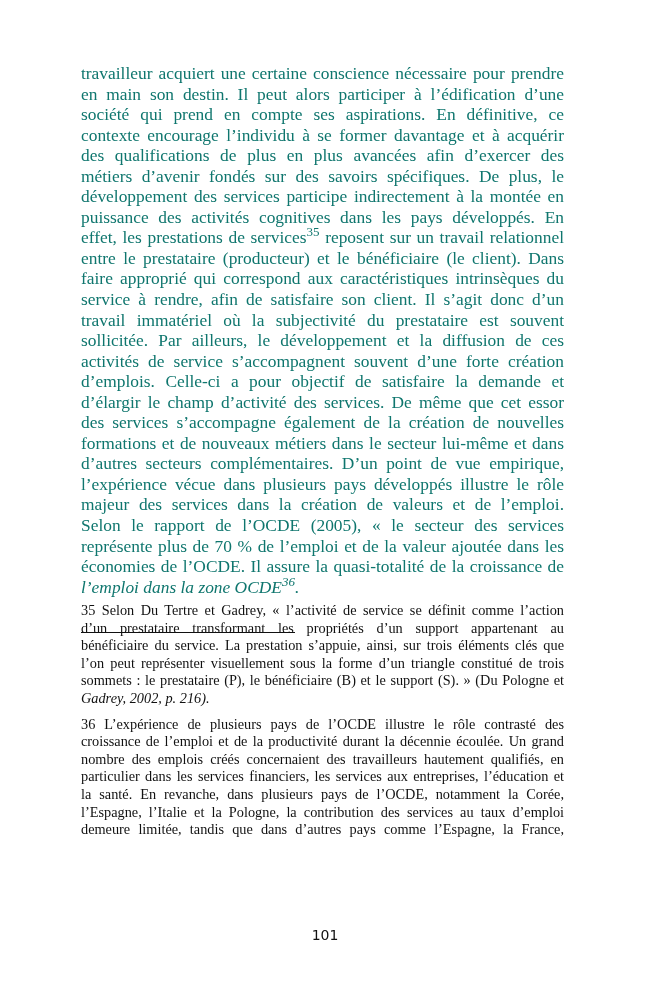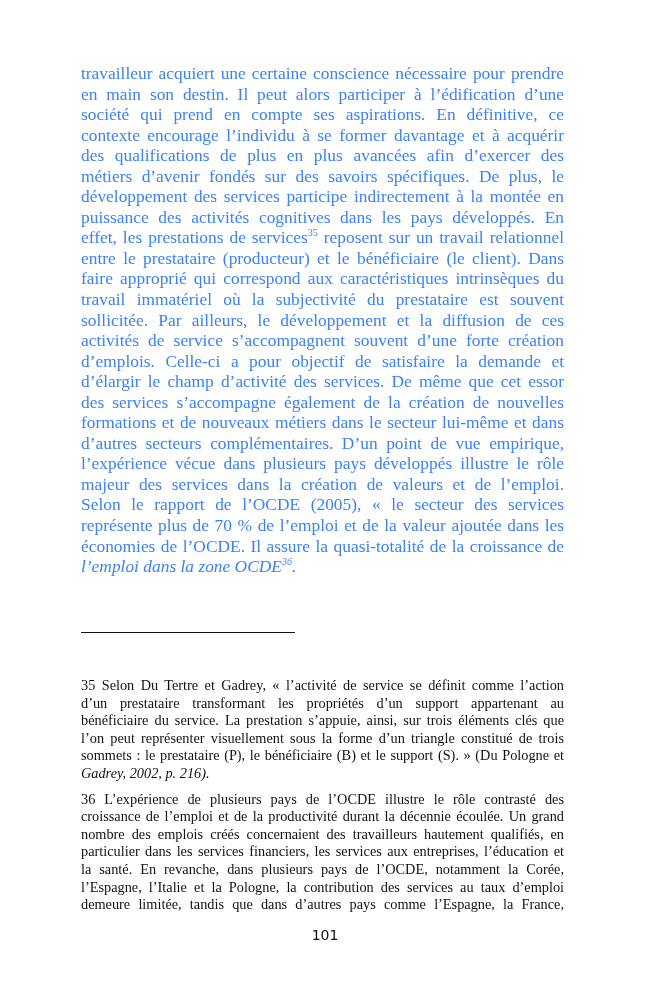--- a/index.html
+++ b/index.html
@@ -1,28 +1,28 @@
 <!DOCTYPE html>
 <html><head>
 <meta charset="utf-8">
 <style>
   html, body { margin: 0; padding: 0; background: #ffffff; }
   body { width: 650px; height: 1007px; position: relative; overflow: hidden; }
   .page { position: absolute; left: 0; top: 0; width: 650px; height: 1007px; background: #fff; }
   .body-text {
     position: absolute; left: 81px; top: 63px; width: 483px;
     font-family: "Liberation Serif", serif; font-size: 17.4px; line-height: 20.55px;
-    color: #3b82f6; text-align: justify;
+    color: #0f766e; text-align: justify;
   }
   .line { display: block; height: 20.55px; white-space: nowrap; text-align: justify; text-align-last: justify; }
   .line.last { text-align-last: left; font-style: italic; }
-  sup { font-size: 10px; line-height: 0; vertical-align: 7px; }
+  sup { font-size: 13px; line-height: 0; vertical-align: 7px; }
   .rule { position: absolute; left: 81px; top: 632px; width: 214px; height: 1px; background: #111; }
   .footnotes {
-    position: absolute; left: 81px; top: 677px; width: 483px;
+    position: absolute; left: 81px; top: 602px; width: 483px;
     font-family: "Liberation Serif", serif; font-size: 14.3px; line-height: 17.6px; color: #111;
   }
   .fn { margin-bottom: 8px; }
   .fn .line { height: 17.6px; }
   .page-number {
     position: absolute; left: 0; width: 650px; top: 927px; text-align: center;
     font-family: "DejaVu Sans", sans-serif; font-size: 14px; color: #111;
   }
 </style>
 </head>
@@ -35,20 +35,21 @@
     <span class="line">en main son destin. Il peut alors participer à l’édification d’une</span>
     <span class="line">société qui prend en compte ses aspirations. En définitive, ce</span>
     <span class="line">contexte encourage l’individu à se former davantage et à acquérir</span>
     <span class="line">des qualifications de plus en plus avancées afin d’exercer des</span>
     <span class="line">métiers d’avenir fondés sur des savoirs spécifiques. De plus, le</span>
     <span class="line">développement des services participe indirectement à la montée en</span>
     <span class="line">puissance des activités cognitives dans les pays développés. En</span>
     <span class="line"><span>effet, les prestations de services</span><sup>35</sup><span> reposent sur un travail relationnel</span></span>
     <span class="line">entre le prestataire (producteur) et le bénéficiaire (le client). Dans</span>
     <span class="line">faire approprié qui correspond aux caractéristiques intrinsèques du</span>
+    <span class="line">service à rendre, afin de satisfaire son client. Il s’agit donc d’un</span>
     <span class="line">travail immatériel où la subjectivité du prestataire est souvent</span>
     <span class="line">sollicitée. Par ailleurs, le développement et la diffusion de ces</span>
     <span class="line">activités de service s’accompagnent souvent d’une forte création</span>
     <span class="line">d’emplois. Celle-ci a pour objectif de satisfaire la demande et</span>
     <span class="line">d’élargir le champ d’activité des services. De même que cet essor</span>
     <span class="line">des services s’accompagne également de la création de nouvelles</span>
     <span class="line">formations et de nouveaux métiers dans le secteur lui-même et dans</span>
     <span class="line">d’autres secteurs complémentaires. D’un point de vue empirique,</span>
     <span class="line">l’expérience vécue dans plusieurs pays développés illustre le rôle</span>
     <span class="line">majeur des services dans la création de valeurs et de l’emploi.</span>

